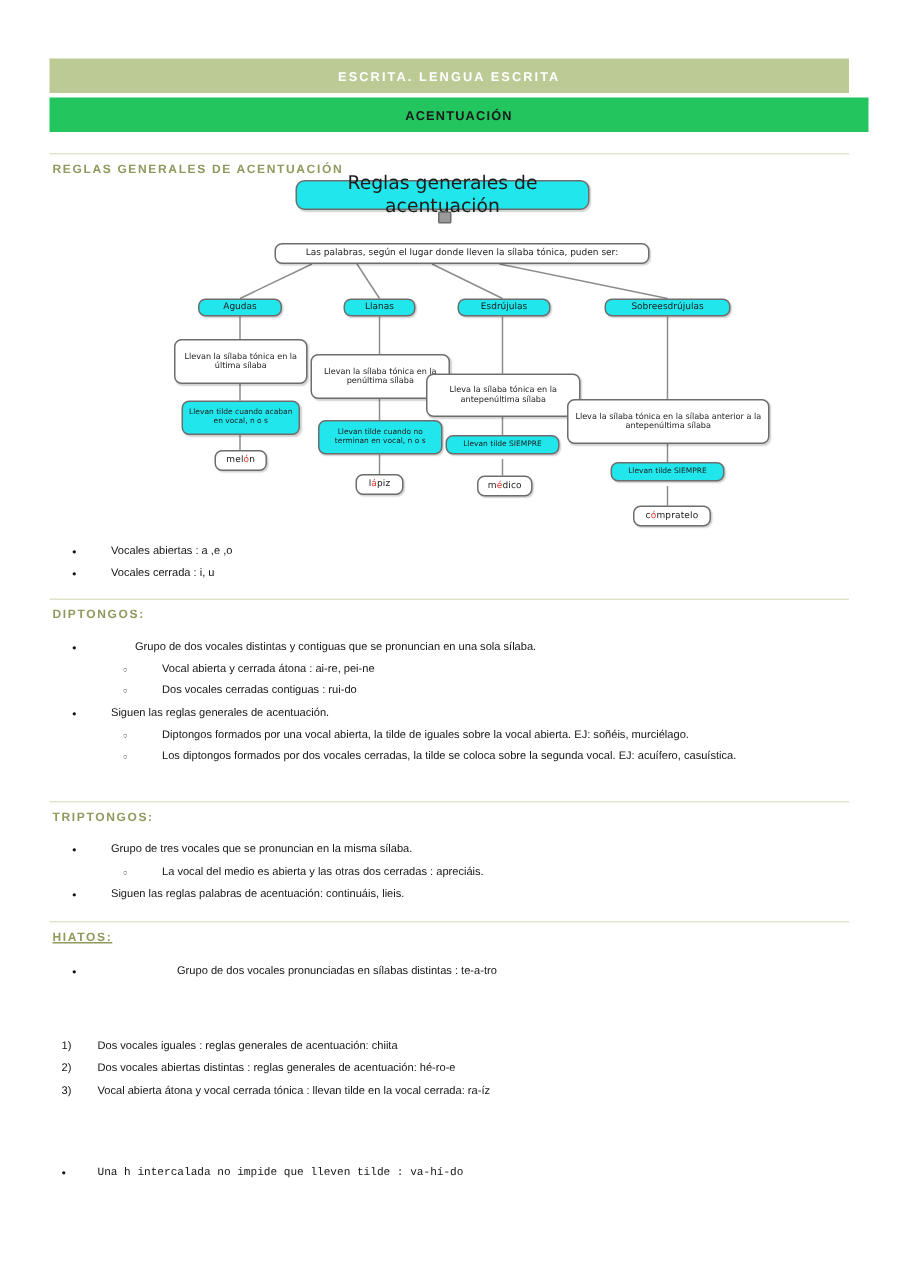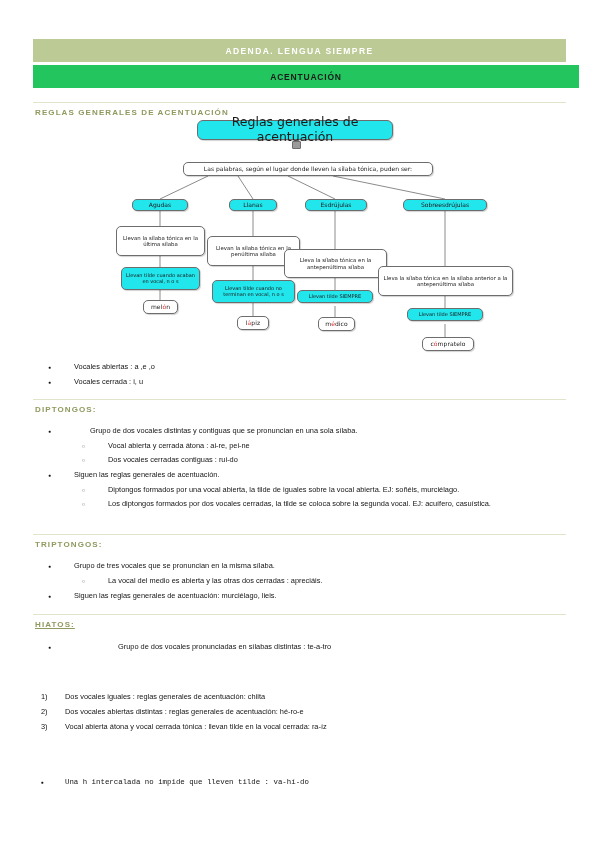--- a/index.html
+++ b/index.html
@@ -148,21 +148,21 @@
   .indent2 { left: 82px; width: 470px; }
   .indent-num { left: 41px; width: 512px; }
   .indent-num .mk { width: 24px; flex: 0 0 24px; }
 </style>
 </head>
 <body>
 
 <div class="page">
 
   <div class="hdr-band">
-    <span class="hdr-band-text">ADENDA. LENGUA SIEMPRE</span>
+    <span class="hdr-band-text">ESCRITA. LENGUA ESCRITA</span>
   </div>
   <div class="sub-band">
     <span class="sub-band-text">ACENTUACIÓN</span>
   </div>
 
   <div class="rule" style="top:102px;"></div>
   <div class="sec-title" style="top:108px;">REGLAS GENERALES DE ACENTUACIÓN</div>
 
   <div class="map">
 
@@ -269,21 +269,21 @@
   <div class="bullet-row indent1" style="top:561px;">
     <span class="mk dot"></span>
     <span class="bd">Grupo de tres vocales que se pronuncian en la misma sílaba.</span>
   </div>
   <div class="bullet-row indent2" style="top:576px;">
     <span class="mk circ"></span>
     <span class="bd">La vocal del medio es abierta y las otras dos cerradas : apreciáis.</span>
   </div>
   <div class="bullet-row indent1" style="top:591px;">
     <span class="mk dot"></span>
-    <span class="bd">Siguen las reglas generales de acentuación: murciélago, lieis.</span>
+    <span class="bd">Siguen las reglas palabras de acentuación: continuáis, lieis.</span>
   </div>
 
   <div class="rule" style="top:614px;"></div>
   <div class="sec-title" style="top:620px;text-decoration:underline;">HIATOS:</div>
 
   <div class="bullet-row indent1" style="top:642px;gap:44px;">
     <span class="mk dot"></span>
     <span class="bd">Grupo de dos vocales pronunciadas en sílabas distintas : te-a-tro</span>
   </div>
 

